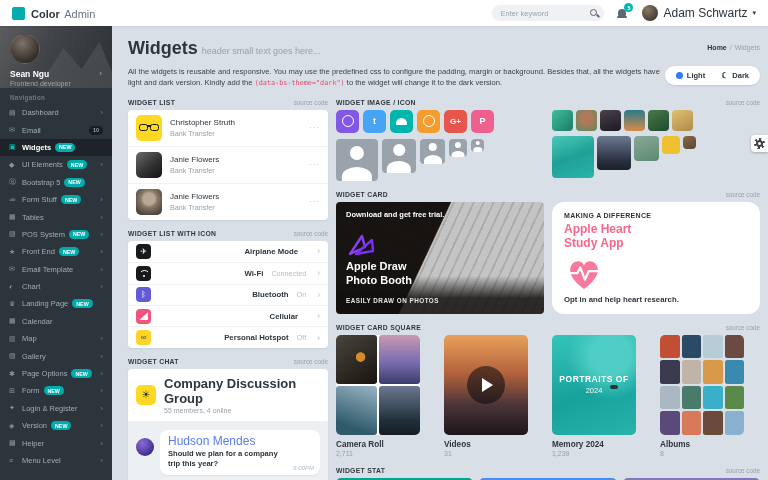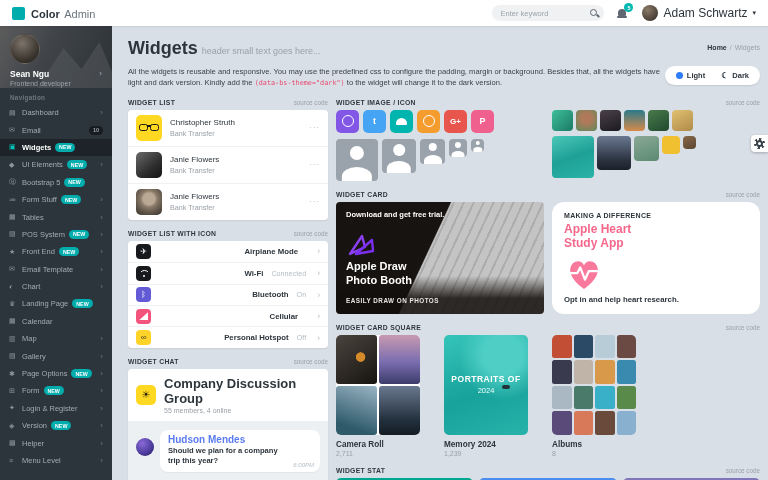--- a/index.html
+++ b/index.html
@@ -110,21 +110,21 @@
   .chat-head { display:flex; align-items:center; gap:8px; padding:7px 8px; cursor:pointer; }
   .chat-gicon { width:20px; height:20px; background:#ffd821; border-radius:5px; display:flex; align-items:center; justify-content:center; font-size:10px; color:#2b2410; flex:none; }
   .chat-gname { font-size:13px; font-weight:bold; color:#2d353c; }
   .chat-gmeta { font-size:7px; color:#9aa1a8; margin-top:1px; }
   .chat-body { background:#edf0f3; border-radius:0 0 4px 4px; padding:9px 8px 12px; }
   .msg { display:flex; gap:6px; margin-bottom:8px; }
   .msg-avatar { width:18px; height:18px; border-radius:50%; flex:none; margin-top:8px; }
   .mav-1 { background:radial-gradient(circle at 35% 30%,#8a6ad8,#4a3a9a 60%,#241a52); }
   .mav-2 { background:radial-gradient(circle at 50% 35%,#d8c4b0 0 40%,#9a8a7a 60%,#6a6058); }
   .bubble { position:relative; background:#fff; border-radius:8px; padding:4px 30px 5px 8px; max-width:160px; box-shadow:0 1px 1px rgba(0,0,0,.05); }
-  .msg-sender { font-size:10px; font-weight:bold; color:#5b7cf0; }
+  .msg-sender { font-size:12px; font-weight:normal; color:#5b7cf0; }
   .msg-text { font-size:7.6px; font-weight:bold; color:#2d353c; margin-top:1px; line-height:1.4; }
   .msg-time { position:absolute; right:6px; bottom:4px; font-size:6px; font-style:italic; color:#b6bec6; }
 
   
   .img-sec { display:flex; gap:8px; }
   .img-half { width:208px; flex:none; }
   .soc-row { display:flex; gap:4px; margin-bottom:6px; }
   .soc { width:23px; height:23px; border-radius:5px; display:flex; align-items:center; justify-content:center; color:#fff; font-weight:bold; font-size:9px; position:relative; cursor:pointer; }
   .soc-instagram { background:#8257e5; }
   .soc-instagram::before { content:""; width:10px; height:10px; border:1.7px solid #fff; border-radius:50%; }
@@ -570,20 +570,27 @@
                   <span class="cr cr1"></span>
                   <span class="cr cr2"></span>
                   <span class="cr cr3"></span>
                   <span class="cr cr4"></span>
                 </div>
               </div>
             <div class="sq-label">Camera Roll</div>
             <div class="sq-count">2,711</div>
           </div>
           <div class="sq">
+            <div class="sq-img vid">
+                <span class="play"></span>
+              </div>
+            <div class="sq-label">Videos</div>
+            <div class="sq-count">31</div>
+          </div>
+          <div class="sq">
             <div class="sq-img mem">
               <div class="mem-overlay">
                 <span class="mem-l1">PORTRAITS OF</span>
                 <span class="mem-l2">2024</span>
               </div>
               <span class="boat"></span>
             </div>
             <div class="sq-label">Memory 2024</div>
             <div class="sq-count">1,239</div>
           </div>

